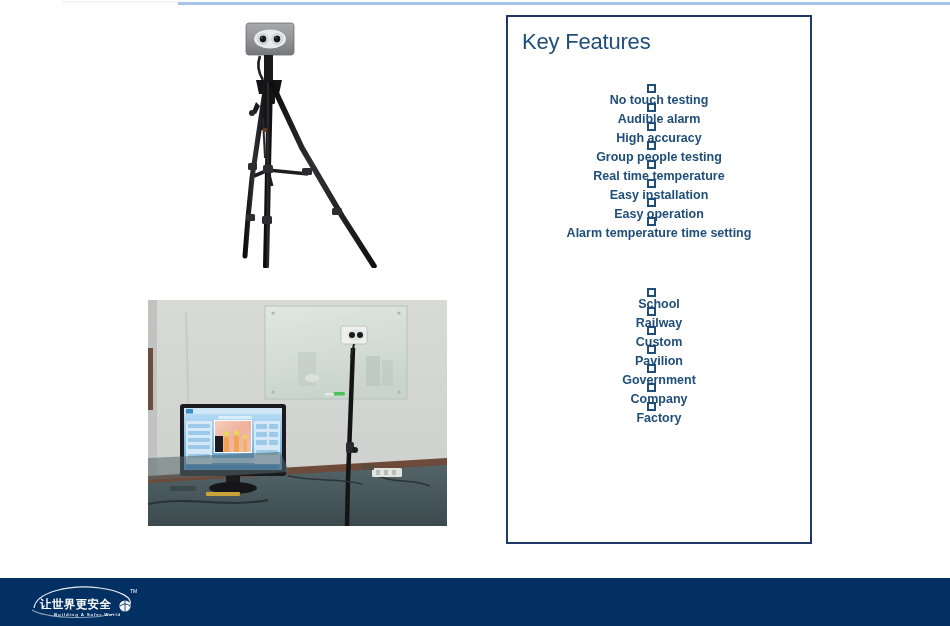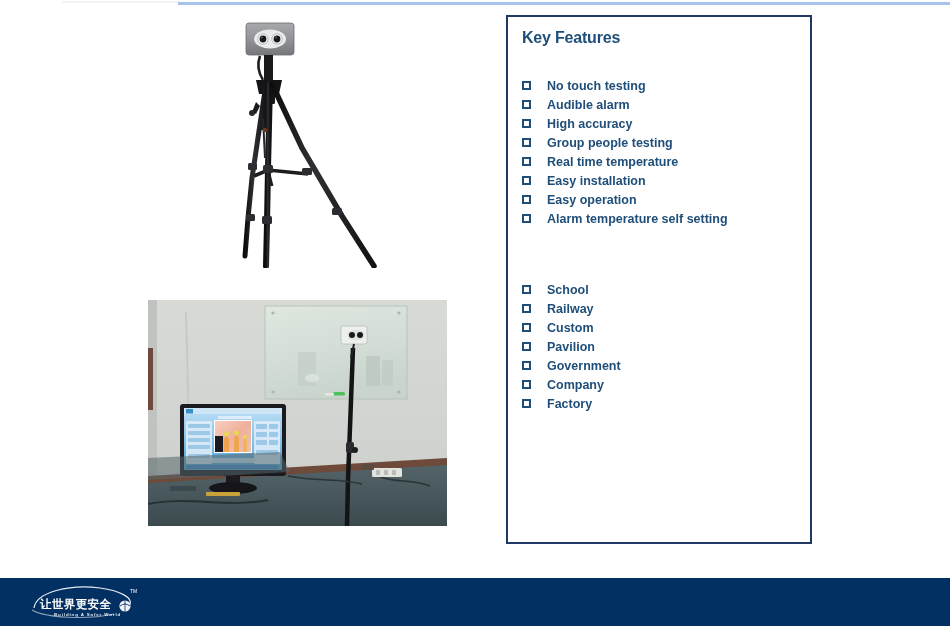--- a/index.html
+++ b/index.html
@@ -66,40 +66,41 @@
     left: 506px;
     top: 15px;
     width: 306px;
     height: 529px;
     border: 2px solid #1f3864;
     background: #ffffff;
     box-sizing: border-box;
   }
   .panel-section { padding: 0 14px; }
   .section-heading {
-    font-size: 16px;
-    font-weight: bold;
+    font-size: 22px;
+    font-weight: normal;
     color: #1f4e79;
     letter-spacing: -0.2px;
   }
   #key-features-heading { margin: 12px 0 0 0; }
   #applications-heading { margin: 0; }
 
   .checklist {
     list-style: none;
     margin: 0;
     padding: 0;
   }
   .check-item {
     display: flex;
     align-items: center;
     height: 19px;
     font-size: 12.5px;
     font-weight: bold;
     color: #1f4e79;
+    flex-direction: column;
   }
   .checkbox-glyph {
     flex: 0 0 auto;
     width: 9px;
     height: 9px;
     border: 2px solid #1f4e79;
     margin-right: 16px;
     box-sizing: border-box;
   }
   .check-label { white-space: nowrap; }
@@ -347,21 +348,21 @@
         <li class="check-item">
           <span class="checkbox-glyph"></span>
           <span class="check-label">Easy installation</span>
         </li>
         <li class="check-item">
           <span class="checkbox-glyph"></span>
           <span class="check-label">Easy operation</span>
         </li>
         <li class="check-item">
           <span class="checkbox-glyph"></span>
-          <span class="check-label">Alarm temperature self setting</span>
+          <span class="check-label">Alarm temperature time setting</span>
         </li>
       </ul>
     </div>
 
     <div id="applications-block" class="panel-section">
 
       <ul id="applications-list" class="checklist">
         <li class="check-item">
           <span class="checkbox-glyph"></span>
           <span class="check-label">School</span>

